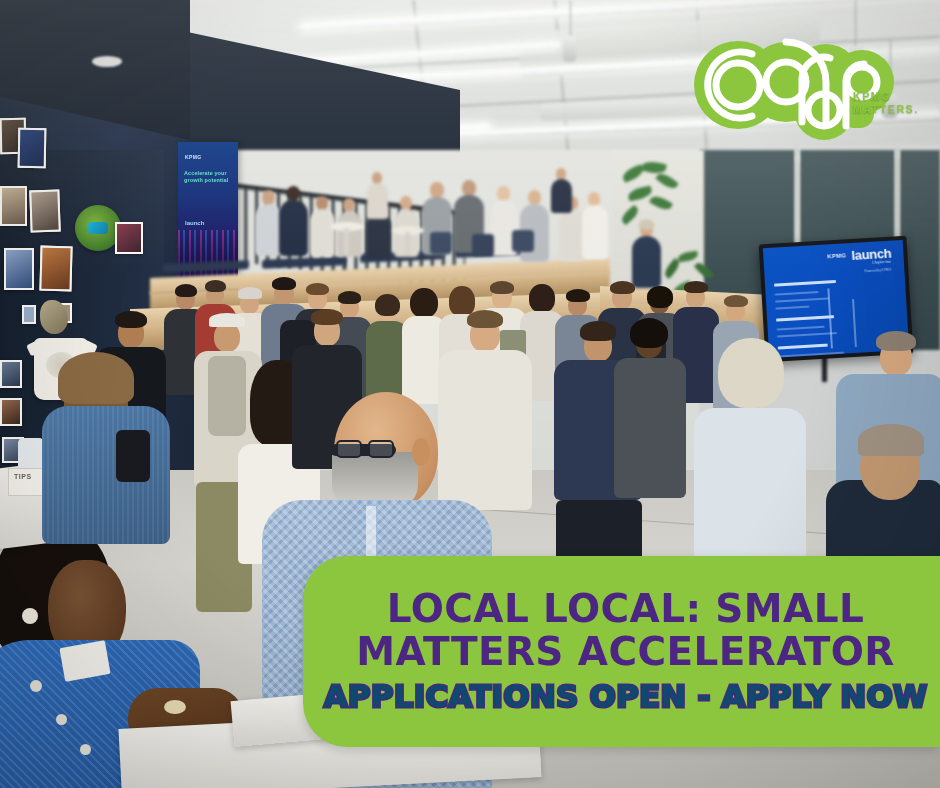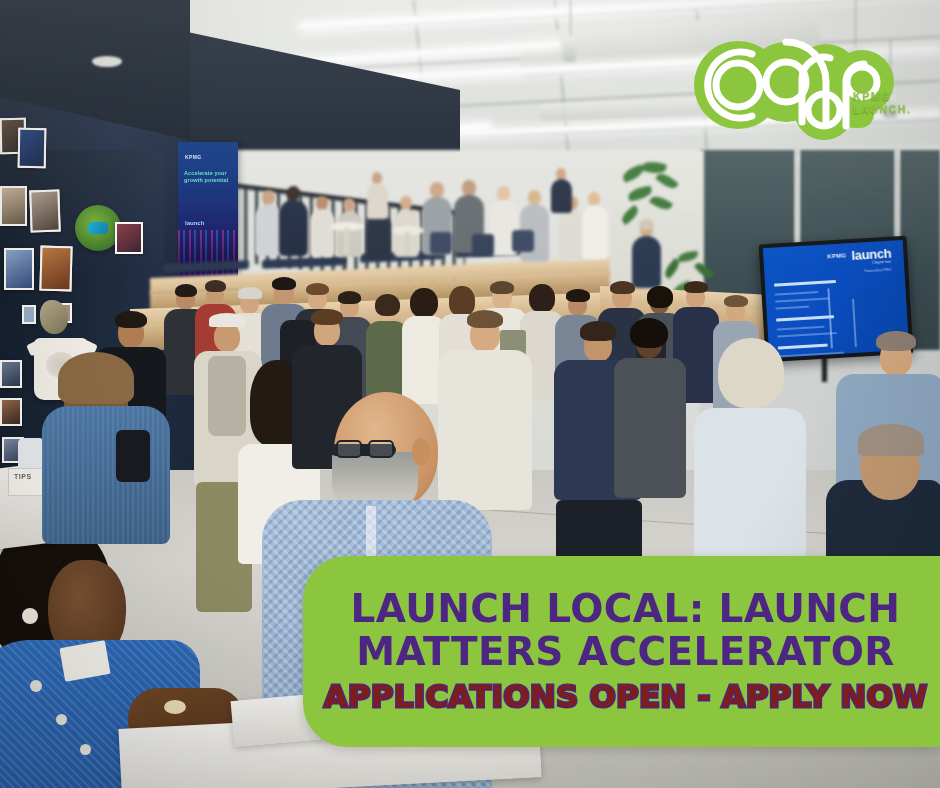--- a/index.html
+++ b/index.html
@@ -214,21 +214,21 @@
   }
   .banner .l1,.banner .l2{
     color:#4d2583;font-weight:bold;
     font-size:39px;line-height:1.03;letter-spacing:.4px;
     text-align:center;white-space:nowrap;
     font-family:"DejaVu Sans", sans-serif;
   }
   .banner .l2{margin-top:2px;}
   .banner .l3{
     margin-top:9px;
-    color:#7f1d1d;font-weight:bold;
+    color:#0c4a6e;font-weight:bold;
     font-size:31px;line-height:1;letter-spacing:.2px;
     text-align:center;white-space:nowrap;
     font-family:"DejaVu Sans", sans-serif;
     -webkit-text-stroke:3px #4d2583;
     paint-order:stroke fill;
     text-shadow:0 1px 0 rgba(0,0,0,.05);
   }
 </style>
 </head>
 <body>
@@ -707,23 +707,23 @@
         <path d="M112 92 L112 48 A22 22 0 0 1 140 28"></path>
 
         <circle cx="134" cy="80" r="16"></circle>
 
         <circle cx="172" cy="52" r="15"></circle>
         <path d="M156 96 L156 52 A18 18 0 0 1 174 34"></path>
       </g>
     </svg>
     <div class="logo-tag">
       <div>KPMG</div>
-      <div>LAUNCH.</div>
+      <div>MATTERS.</div>
     </div>
   </div>
 
   <div class="banner">
-    <div class="l1">LAUNCH LOCAL: LAUNCH</div>
+    <div class="l1">LOCAL LOCAL: SMALL</div>
     <div class="l2">MATTERS ACCELERATOR</div>
     <div class="l3">APPLICATIONS OPEN - APPLY NOW</div>
   </div>
 
 </div>
 
 </body></html>

